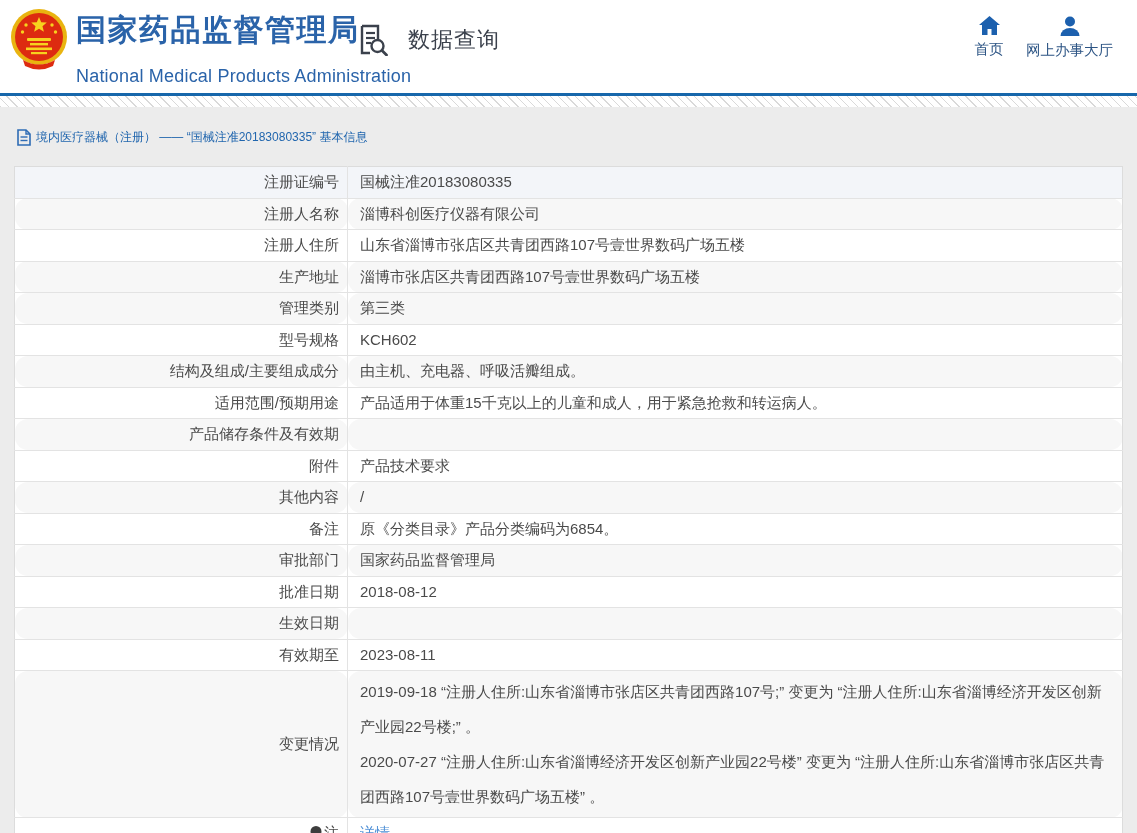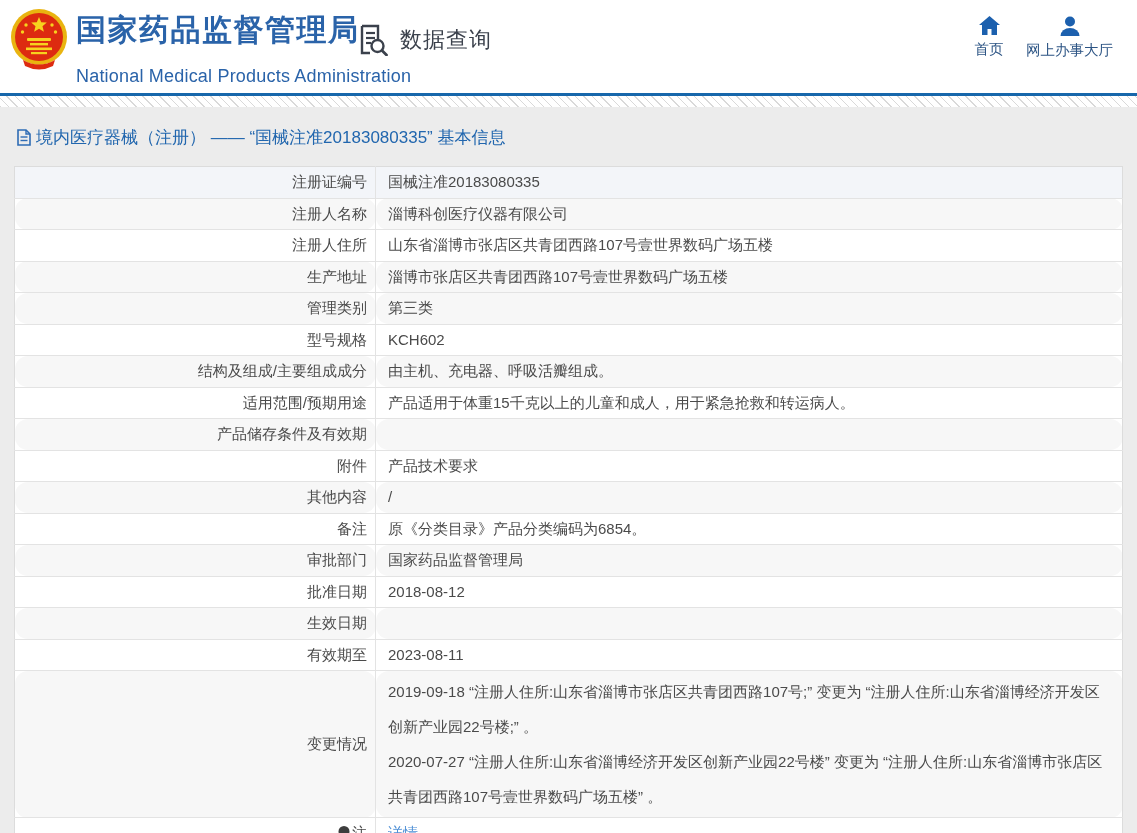--- a/index.html
+++ b/index.html
@@ -11,37 +11,37 @@
   *{box-sizing:border-box;margin:0;padding:0;}
   html,body{width:1137px;height:833px;overflow:hidden;}
   body{font-family:"Liberation Sans","DejaVu Sans",sans-serif;background:var(--page-bg);}
 
   
   .header{height:93px;background:#fff;position:relative;}
   .emblem{position:absolute;left:10px;top:8px;width:58px;height:62px;}
   .brand{position:absolute;left:76px;top:13px;}
   .brand-zh{font-size:30px;font-weight:bold;color:var(--brand-blue);letter-spacing:1.5px;line-height:34px;}
   .brand-en{font-size:18px;color:var(--brand-blue);margin-top:19px;letter-spacing:.2px;}
-  .query{position:absolute;left:358px;top:24px;display:flex;align-items:center;gap:12px;cursor:pointer;}
+  .query{position:absolute;left:358px;top:24px;display:flex;align-items:center;gap:20px;cursor:pointer;}
   .query-label{font-size:22px;color:var(--charcoal);letter-spacing:1px;}
   .top-nav{position:absolute;right:24px;top:16px;display:flex;gap:15px;}
   .nav-item{display:flex;flex-direction:column;align-items:center;gap:5px;cursor:pointer;min-width:44px;}
   .nav-item .lbl{font-size:14.5px;color:var(--nav-label);white-space:nowrap;}
   .blue-line{height:3px;background:var(--line-blue);}
   .hatch{height:11px;background:#fff;background-image:repeating-linear-gradient(45deg,#d9d9d9 0 1px,transparent 1px 6px);}
 
   
   .content{padding:0 14px;}
   .breadcrumb{margin:13px 3px 12px;height:34px;display:flex;align-items:center;gap:5px;}
-  .breadcrumb .txt{font-size:17px;color:var(--crumb-blue);}
+  .breadcrumb .txt{font-size:12px;color:var(--crumb-blue);}
 
   
   table.info{width:1109px;border-collapse:collapse;background:#fff;border:1px solid #dcdcdc;font-size:15px;color:var(--text);}
   td{border-bottom:1px solid var(--border);line-height:24.5px;padding:3px 12px;vertical-align:middle;}
-  td.lbl{width:361px;text-align:right;padding-right:8px;border-right:1px solid var(--border);white-space:nowrap;margin-top:44px;}
+  td.lbl{width:333px;text-align:right;padding-right:8px;border-right:1px solid var(--border);white-space:nowrap;margin-top:44px;}
   td.val{padding-left:12px;}
   tr.r-first td{background:var(--row-first);}
   tr.r-gray td{background:var(--row-gray);border-radius:13px;}
   tr.r-white td{background:#fff;}
   td.val .para{line-height:35px;}
   a.detail{color:var(--link);text-decoration:none;cursor:pointer;margin-top:46px;}
   .note-ic{display:inline-block;vertical-align:-2px;margin-right:2px;}
 </style>
 </head>
 <body>

